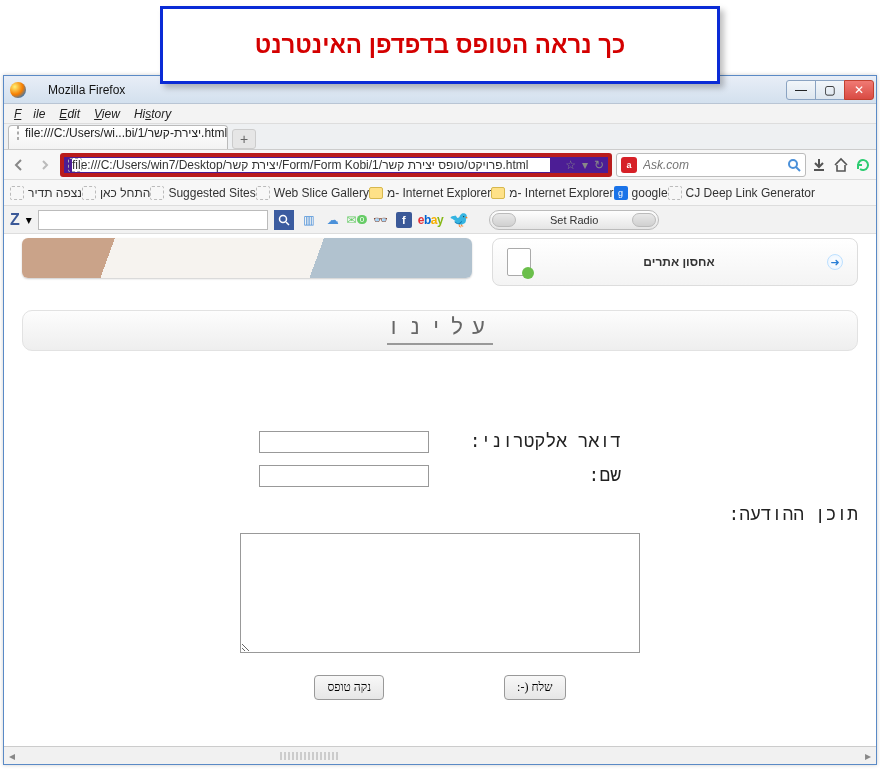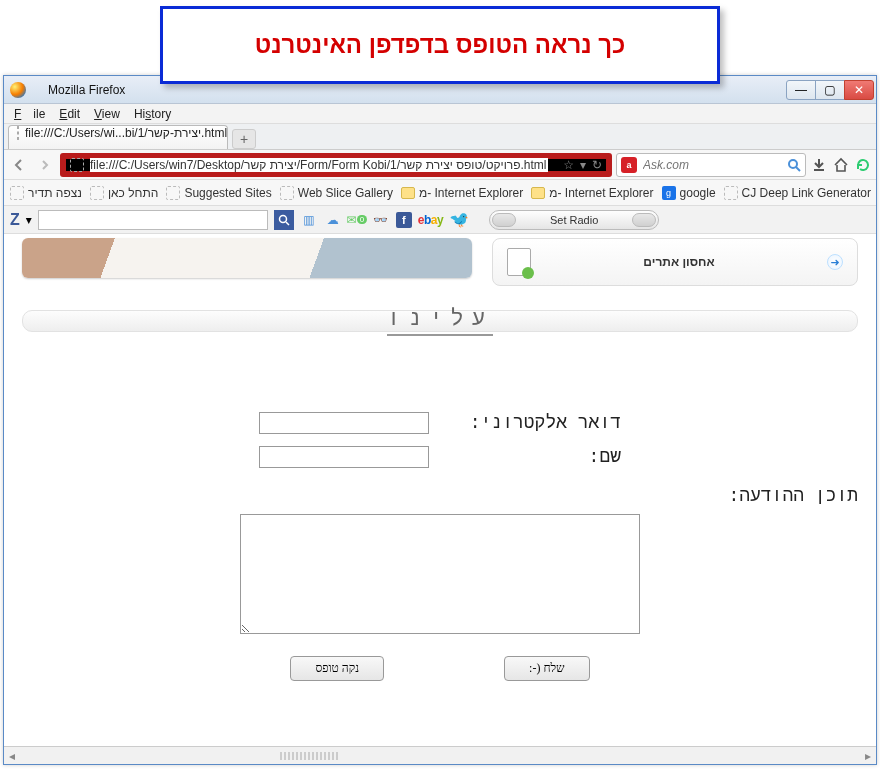--- a/index.html
+++ b/index.html
@@ -14,41 +14,41 @@
 .titlebar { height: 28px; display: flex; align-items: center; background: linear-gradient(to bottom, #e8eef7, #d3e0ee); border-bottom: 1px solid #b9c5d4; }
 .titlebar-left { display: flex; align-items: center; gap: 22px; padding-left: 6px; }
 .ff-icon { width: 16px; height: 16px; border-radius: 50%; background: radial-gradient(circle at 30% 30%, #fff176, #f57c00 50%, #1976d2 85%); }
 .title-text { color: #111; font-size: 12px; }
 .win-ctrls { margin-left: auto; display: flex; margin-right: 2px; }
 .win-btn { width: 30px; height: 20px; border: 1px solid #8aa3c2; background: linear-gradient(#f2f6fa,#dde6ef); display: flex; align-items: center; justify-content: center; font-size: 12px; cursor: default; margin-left: -1px; }
 .win-btn.close { background: linear-gradient(#f07a74,#d94b43); border-color: #c24030; color: #fff; border-top-right-radius: 3px; border-bottom-right-radius: 3px; }
 .win-btn.min { border-top-left-radius: 3px; border-bottom-left-radius: 3px; }
 
 .menubar { height: 20px; display: flex; align-items: center; gap: 2px; padding: 0 4px; background: #f3f3f3; border-bottom: 1px solid #ddd; font-size: 12px; color: #222; }
-.menubar span { padding: 2px 6px; }
+.menubar span { padding: 2px 6px; font-style: italic; }
 .menubar span u { text-decoration: underline; }
 
 .tabstrip { height: 26px; display: flex; align-items: flex-end; background: #eef0f2; border-bottom: 1px solid #ccc; padding-left: 4px; gap: 0; }
 .tab { height: 24px; border: 1px solid #bbb; border-bottom: none; background: linear-gradient(#fff,#f3f3f3); border-radius: 4px 4px 0 0; display: flex; align-items: flex-start; padding: 0 8px; gap: 6px; font-size: 12px; color: #222; max-width: 220px; }
 .tab .dot { width: 14px; height: 14px; border: 1px dashed #aaa; border-radius: 2px; }
 .tab-add { width: 24px; height: 20px; background: #e6e6e6; border: 1px solid #ccc; border-radius: 3px; margin-left: 4px; display: flex; align-items: center; justify-content: center; color: #666; font-size: 14px;}
 
 .navbar { height: 30px; display: flex; align-items: center; gap: 4px; padding: 2px 4px; background: #f7f7f7; border-bottom: 1px solid #ddd; }
 .nav-btn { width: 22px; height: 22px; border-radius: 3px; display: flex; align-items: center; justify-content: center; color: #555; font-size: 14px;}
-.addr-wrap { position: relative; flex: 1; display: flex; align-items: center; height: 24px; border: 6px solid #b91c1c; border-radius: 3px; background: #000000; padding: 0 58px 0 24px; }
+.addr-wrap { position: relative; flex: 1; display: flex; align-items: center; height: 24px; border: 4px solid #b91c1c; border-radius: 3px; background: #4c1d95; padding: 0 58px 0 8px; }
 .addr-icon { position: absolute; left: 4px; width: 14px; height: 14px; border: 1px dashed #aaa; border-radius: 2px;}
 .addr-input { border: none; outline: none; width: 100%; font-size: 12px; color: #333; }
 .addr-right { position: absolute; right: 4px; display: flex; align-items: center; gap: 6px; color: #888; }
 .search-wrap { position: relative; width: 190px; height: 24px; border: 1px solid #bbb; border-radius: 3px; background: #fff; display: flex; align-items: center; padding: 0 22px 0 26px;}
 .ask-icon { position: absolute; left: 4px; width: 16px; height: 16px; background: #d62027; border-radius: 3px; display: flex; align-items: center; justify-content: center; color: #fff; font-size: 9px; font-weight: bold;}
 .search-input { border: none; outline: none; width: 100%; font-size: 12px; color: #888; font-style: italic;}
 .mg { position: absolute; right: 4px; width: 14px; height: 14px; }
 .ticon { width: 18px; height: 18px; display: flex; align-items: center; justify-content: center; color: #555;}
 
-.bookbar { height: 26px; display: flex; align-items: center; gap: 8px; padding: 0 6px; background: #f7f7f7; border-bottom: 1px solid #ddd; font-size: 12px; color: #333;}
+.bookbar { height: 26px; display: flex; align-items: center; padding: 0 6px; background: #f7f7f7; border-bottom: 1px solid #ddd; font-size: 12px; color: #333;}
 .bm { display: flex; align-items: center; gap: 4px; white-space: nowrap;}
 .bm .pg { width: 14px; height: 14px; border: 1px dashed #bbb; border-radius: 2px;}
 .folder { width: 14px; height: 12px; background:#fee188; border:1px solid #d7b84e; border-radius:2px;}
 .gico { width:14px;height:14px;background:#1a73e8;color:#fff;font-size:9px;display:flex;align-items:center;justify-content:center;border-radius:2px;}
 
 .toolbar2 { height: 28px; display: flex; align-items: center; gap: 6px; padding: 0 6px; background: #f2f2f2; border-bottom: 1px solid #ddd;}
 .zlogo { font-weight: bold; color:#3b5998; font-size:16px;}
 .mini-search { width: 230px; height: 20px; border: 1px solid #bbb; background: #fff;}
 .sq { width:20px; height:20px; background:#3b5ca0; display:flex;align-items:center;justify-content:center;}
 .fb { width:16px;height:16px;background:#3b5998;color:#fff;font-weight:bold;font-size:11px;display:flex;align-items:center;justify-content:center;border-radius:2px;}
@@ -62,31 +62,31 @@
 .content { position: relative; height: calc(100% - 28px - 20px - 26px - 30px - 26px - 28px - 18px); overflow-y: scroll; background:#fff; }
 .content-inner { padding: 0 18px 40px 18px; }
 
 .toprow { display: flex; gap: 20px; margin-top: 4px; }
 .image-card { width: 450px; height: 40px; border-radius: 6px; background: linear-gradient(110deg,#caa389 0 20%, #f6f3ef 20% 65%, #b1c2cf 65% 100%); box-shadow: 0 1px 2px rgba(0,0,0,0.2);}
 .side-card { flex:1; height: 48px; border:1px solid #ddd; border-radius: 8px; background: linear-gradient(#fff,#f4f4f4); display:flex; align-items:center; justify-content:space-between; padding: 0 14px; direction: rtl;}
 .side-card .doc { width:24px; height:28px; background:#fff; border:1px solid #aaa; border-radius:2px; position:relative;}
 .side-card .doc::after{content:"";position:absolute;right:-4px;bottom:-4px;width:12px;height:12px;background:#6bbf4b;border-radius:50%;}
 .side-card .arrow { width:16px;height:16px;border-radius:50%;border:1px solid #bde0ff;background:radial-gradient(#fff,#e9f4ff);display:flex;align-items:center;justify-content:center;color:#2a7fd6;font-size:11px;}
 
-.about { margin-top: 24px; height: 22px; border:1px solid #e2e2e2; border-radius: 10px; background: linear-gradient(#fdfdfd,#eeeeee); display:flex; align-items:center; justify-content:center;}
+.about { margin-top: 24px; height: 41px; border:1px solid #e2e2e2; border-radius: 10px; background: linear-gradient(#fdfdfd,#eeeeee); display:flex; align-items:center; justify-content:center;}
 .about span { font-family: "Courier New", monospace; font-size:22px; color:#666; letter-spacing: 8px; border-bottom: 2px solid #999; padding-bottom: 2px;}
 
 .form-area { margin-top: 80px; direction: rtl; font-family: "Courier New", monospace; font-size: 18px; color:#222; }
 .form-row { display: flex; align-items: center; gap: 12px; margin-bottom: 12px; justify-content: center;}
 .form-row label { width: 180px; }
 .finput { width: 170px; height: 22px; border: 1px solid #999; background:#fff;}
 .msg-label { text-align:right; margin: 18px 0 8px 0;}
 .textarea { display:block; margin: 0 auto; width: 400px; height: 120px; border:1px solid #999; background:#fff; resize: both;}
 .btn-row { display:flex; gap: 120px; justify-content:center; margin-top: 22px;}
-.fbtn { padding: 4px 24px; border:1px solid #999; border-radius:4px; background: linear-gradient(#f8f8f8,#e6e6e6); font-size:12px; font-family: Tahoma; direction: rtl; cursor:pointer;}
+.fbtn { padding: 4px 12px; border:1px solid #999; border-radius:4px; background: linear-gradient(#f8f8f8,#e6e6e6); font-size:12px; font-family: Tahoma; direction: rtl; cursor:pointer;}
 
 .statusbar { height: 18px; background: #f1f1f1; border-top:1px solid #ccc; display:flex; align-items:center;}
 .statusbar .grip { margin: 0 auto; width: 60px; height:8px; background: repeating-linear-gradient(90deg,#ccc 0 2px, transparent 2px 4px);}
 .statusbar .sc { width:16px; text-align:center; color:#888;}
 
 svg { display:block; }
 </style>
 </head>
 <body>
 

